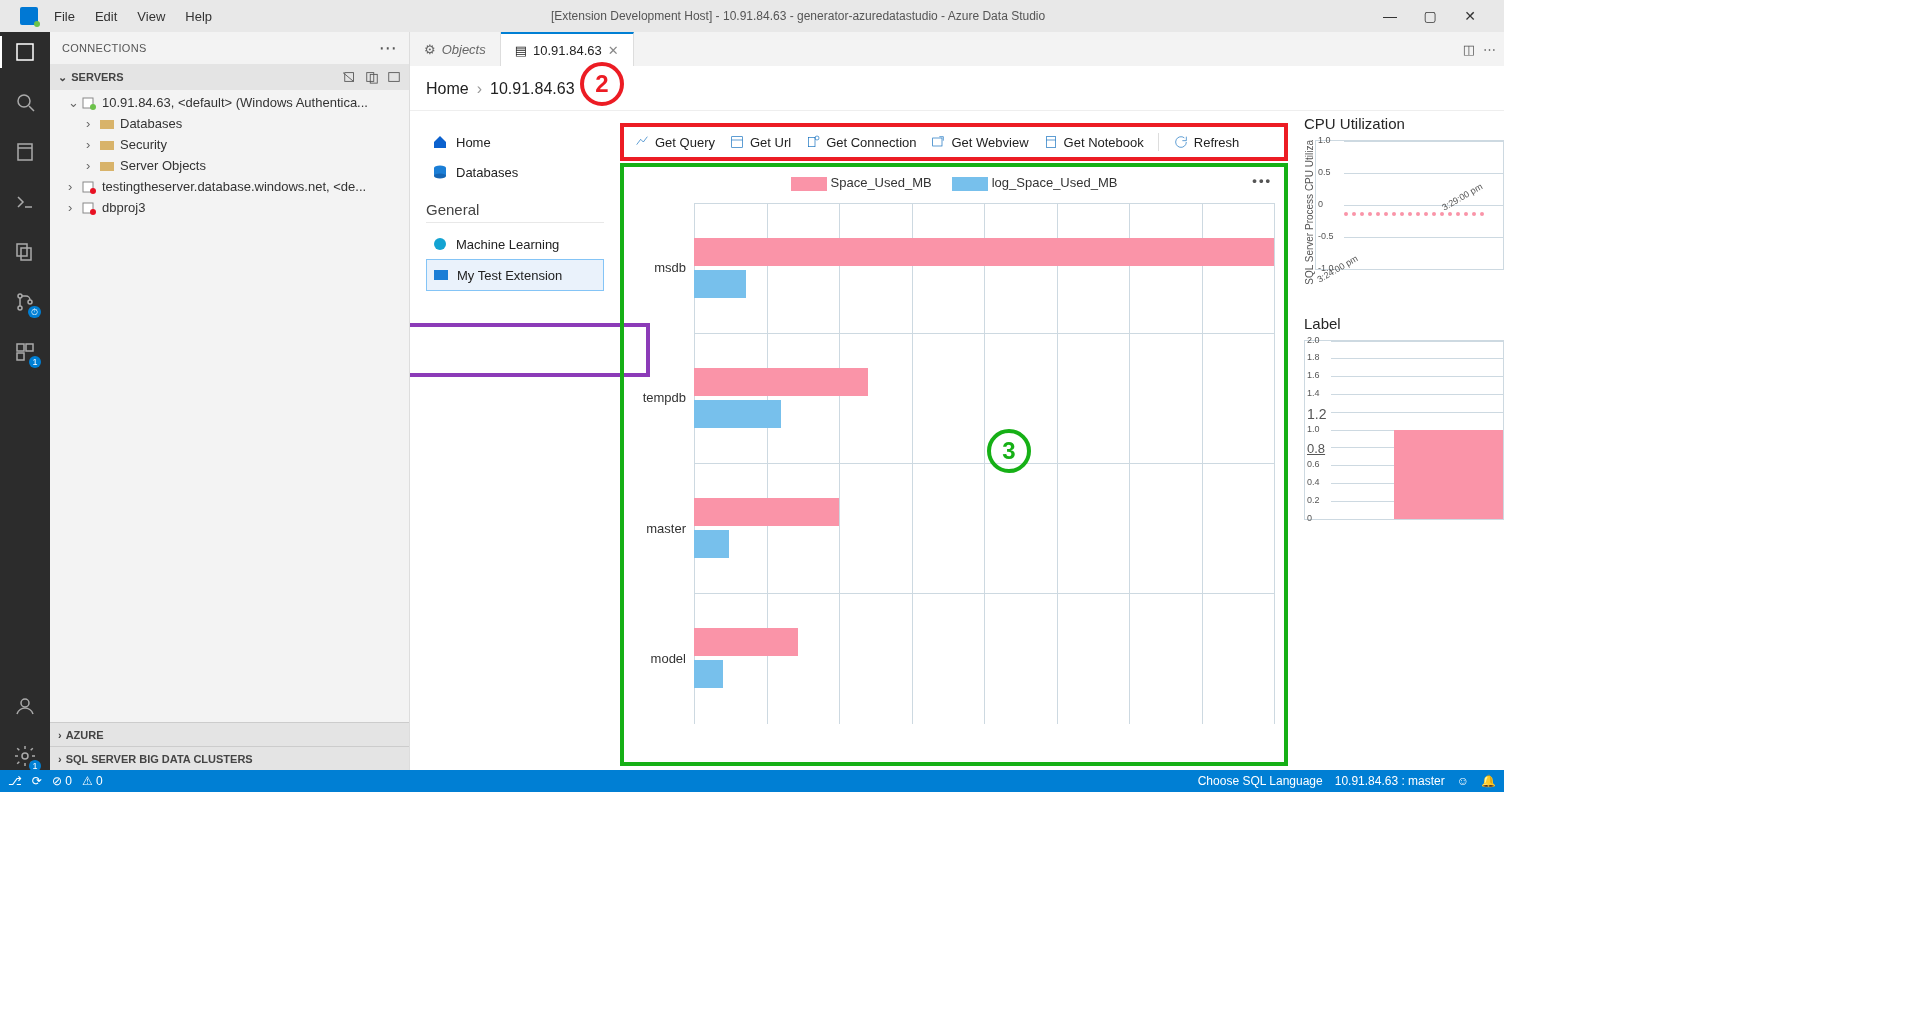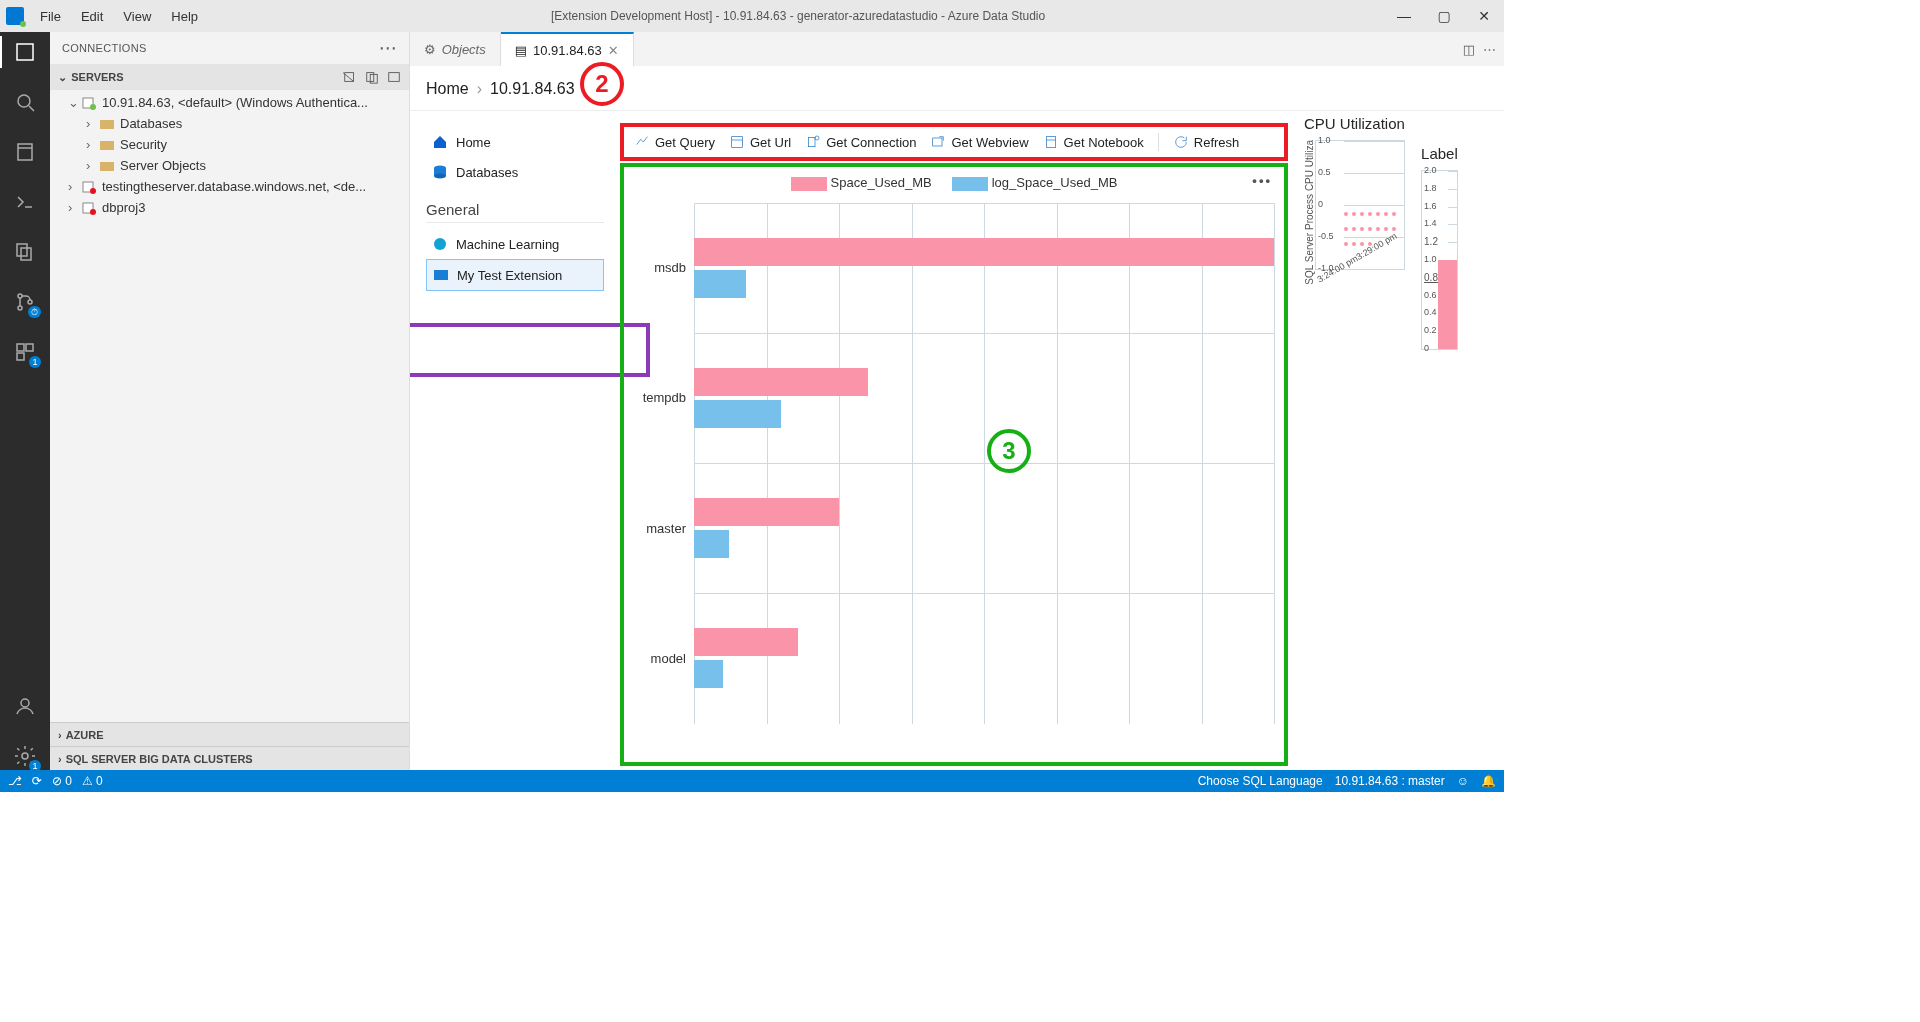--- a/index.html
+++ b/index.html
@@ -1,19 +1,19 @@
 <!DOCTYPE html>
 <html><head>
 <meta charset="utf-8">
 <style>
 * { margin: 0; padding: 0; box-sizing: border-box; font-family: "Segoe UI", Arial, sans-serif; }
 body { background: #fff; width: 1504px; height: 792px; overflow: hidden; font-size: 13px; color: #333; }
 
 
-.titlebar { height: 32px; background: #e8e8e8; display: flex; align-items: center; padding: 0 6px; }
+.titlebar { height: 32px; background: #e8e8e8; display: flex; align-items: center; padding: 0 20px; }
 .titlebar .app-icon { width: 18px; height: 18px; background: #0078d4; border-radius: 2px; margin-right: 8px; position: relative; }
 .titlebar .app-icon::after { content:""; position:absolute; right:-2px; bottom:-2px; width:6px; height:6px; background:#6cc24a; border-radius:50%; }
 .titlebar .menu-items { display: flex; gap: 4px; }
 .titlebar .menu-items span { padding: 4px 8px; cursor: pointer; }
 .titlebar .title { flex: 1; text-align: center; color: #555; font-size: 12px; }
 .titlebar .win-controls { display: flex; gap: 12px; }
 .titlebar .win-controls span { width: 28px; text-align: center; cursor: pointer; font-size: 14px; }
 
 
 .main { display: flex; height: calc(100% - 32px - 22px); }
@@ -72,21 +72,21 @@
 .chart-legend .swatch { display:inline-block; width:36px; height:14px; vertical-align:middle; margin-right:4px; }
 .hbar-chart { position:relative; height: calc(100% - 60px); }
 .hbar-row { display:flex; align-items:center; height:25%; }
 .hbar-row .lbl { width:60px; text-align:right; padding-right:8px; font-size:13px; color:#333; }
 .hbar-row .bars { flex:1; position:relative; height:100%; display:flex; flex-direction:column; justify-content:center; gap:4px; }
 .hbar-row .bar { height:28px; }
 .grid-overlay { position:absolute; left:60px; right:0; top:0; bottom:0; pointer-events:none; }
 .grid-overlay .v { position:absolute; top:0; bottom:0; width:1px; background:#cdd9e1; }
 .grid-overlay .h { position:absolute; left:0; right:0; height:1px; background:#cdd9e1; }
 
-.right-panels { width:200px; display:flex; gap:16px; padding-top:4px; }
+.right-panels { width:200px; display:flex; flex-direction:column; padding-top:4px; }
 .mini-card .mtitle { font-size:15px; color:#262626; margin-bottom:8px; }
 .mini-card .mini-chart { height:130px; position:relative; border:1px solid #cdd9e1; }
 
 
 .callout { position:absolute; border-radius:50%; width:44px; height:44px; display:flex; align-items:center; justify-content:center; font-size:24px; font-weight:600; }
 .callout.red { border:4px solid #ec1c24; color:#ec1c24; }
 .callout.green { border:4px solid #16b016; color:#16b016; }
 .highlight-box { position:absolute; border:4px solid #8c3bb8; pointer-events:none; }
 
 
@@ -467,25 +467,25 @@
             <div class="mini-chart" id="label-chart" style="height:180px;">
                 <div style="position: absolute; left: 26px; right: 0px; top: 0%; height: 1px; background: rgb(205, 217, 225);"></div>
                 <div style="position: absolute; left: 2px; top: calc(0% - 6px); font-size: 9px; color: rgb(85, 85, 85);">2.0</div>
                 <div style="position: absolute; left: 26px; right: 0px; top: 10%; height: 1px; background: rgb(205, 217, 225);"></div>
                 <div style="position: absolute; left: 2px; top: calc(10% - 6px); font-size: 9px; color: rgb(85, 85, 85);">1.8</div>
                 <div style="position: absolute; left: 26px; right: 0px; top: 20%; height: 1px; background: rgb(205, 217, 225);"></div>
                 <div style="position: absolute; left: 2px; top: calc(20% - 6px); font-size: 9px; color: rgb(85, 85, 85);">1.6</div>
                 <div style="position: absolute; left: 26px; right: 0px; top: 30%; height: 1px; background: rgb(205, 217, 225);"></div>
                 <div style="position: absolute; left: 2px; top: calc(30% - 6px); font-size: 9px; color: rgb(85, 85, 85);">1.4</div>
                 <div style="position: absolute; left: 26px; right: 0px; top: 40%; height: 1px; background: rgb(205, 217, 225);"></div>
-                <div style="position: absolute; left: 2px; top: calc(40% - 6px); font-size: 10px; color: rgb(85, 85, 85);">1.2</div>
+                <div style="position: absolute; left: 2px; top: calc(40% - 6px); font-size: 14px; color: rgb(85, 85, 85);">1.2</div>
                 <div style="position: absolute; left: 26px; right: 0px; top: 50%; height: 1px; background: rgb(205, 217, 225);"></div>
                 <div style="position: absolute; left: 2px; top: calc(50% - 6px); font-size: 9px; color: rgb(85, 85, 85);">1.0</div>
                 <div style="position: absolute; left: 26px; right: 0px; top: 60%; height: 1px; background: rgb(205, 217, 225);"></div>
-                <div style="position: absolute; left: 2px; top: calc(60% - 6px); font-size: 10px; color: rgb(85, 85, 85); text-decoration: underline;">0.8</div>
+                <div style="position: absolute; left: 2px; top: calc(60% - 6px); font-size: 13px; color: rgb(85, 85, 85); text-decoration: underline;">0.8</div>
                 <div style="position: absolute; left: 26px; right: 0px; top: 70%; height: 1px; background: rgb(205, 217, 225);"></div>
                 <div style="position: absolute; left: 2px; top: calc(70% - 6px); font-size: 9px; color: rgb(85, 85, 85);">0.6</div>
                 <div style="position: absolute; left: 26px; right: 0px; top: 80%; height: 1px; background: rgb(205, 217, 225);"></div>
                 <div style="position: absolute; left: 2px; top: calc(80% - 6px); font-size: 9px; color: rgb(85, 85, 85);">0.4</div>
                 <div style="position: absolute; left: 26px; right: 0px; top: 90%; height: 1px; background: rgb(205, 217, 225);"></div>
                 <div style="position: absolute; left: 2px; top: calc(90% - 6px); font-size: 9px; color: rgb(85, 85, 85);">0.2</div>
                 <div style="position: absolute; left: 26px; right: 0px; top: 100%; height: 1px; background: rgb(205, 217, 225);"></div>
                 <div style="position: absolute; left: 2px; top: calc(100% - 6px); font-size: 9px; color: rgb(85, 85, 85);">0</div>
                 <div style="position: absolute; right: 0px; bottom: 0px; width: 55%; height: 50%; background: rgb(250, 148, 168);"></div>
               </div>

